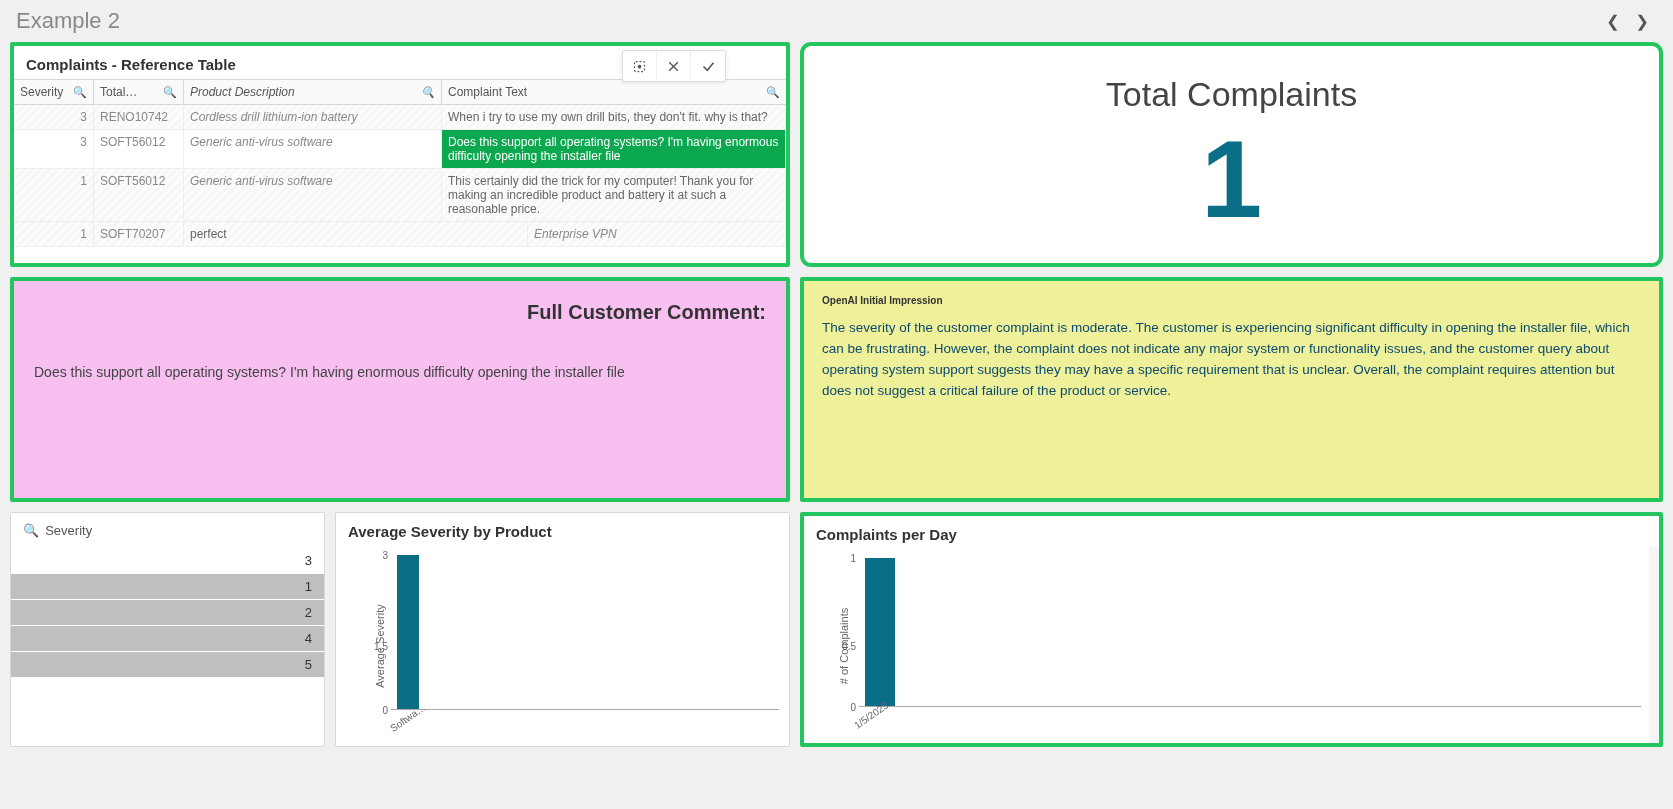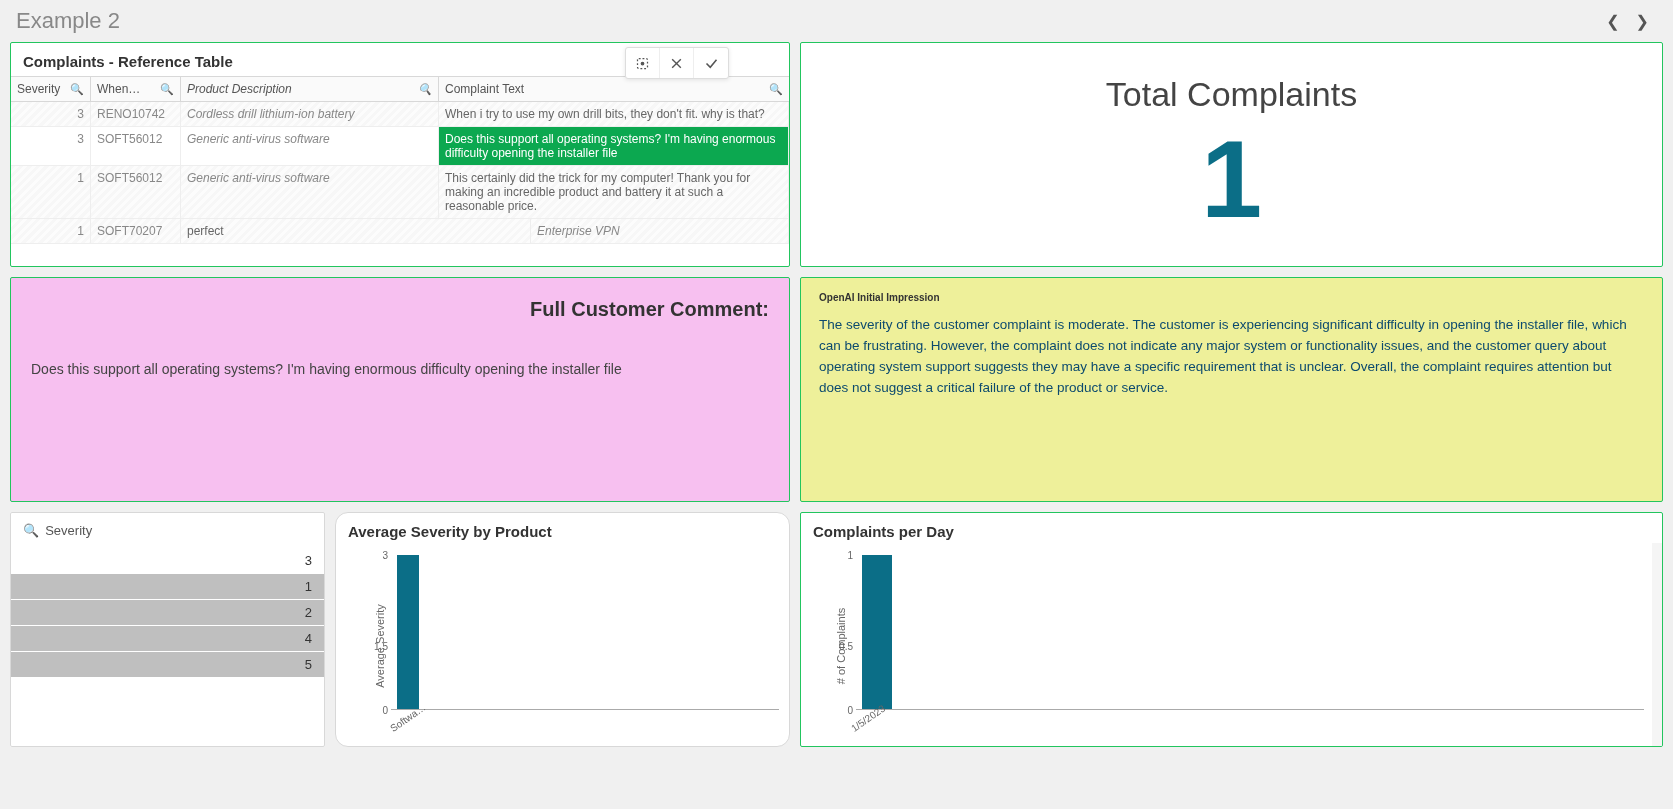--- a/index.html
+++ b/index.html
@@ -26,21 +26,21 @@
   .nav-arrow { cursor: pointer; color: #555; font-size: 16px; }
   .grid {
     display: grid;
     grid-template-columns: 780px 1fr;
     grid-template-rows: 225px 225px 235px;
     gap: 10px;
     padding: 4px 10px 10px 10px;
   }
   .panel {
     background: #fff;
-    border: 1px solid #22c55e;
+    border: 4px solid #22c55e;
     border-radius: 2px;
     position: relative;
     overflow: hidden;
   }
   
   .complaints-panel {
     grid-column: 1;
     grid-row: 1;
   }
   .panel-title {
@@ -101,20 +101,21 @@
   .td.col-text { color: #666; border-right: 1px solid #eee; }
   .td.selected { background: #0ca850; color: #fff; }
   
   .total-panel {
     grid-column: 2;
     grid-row: 1;
     display: flex;
     flex-direction: column;
     align-items: center;
     justify-content: center;
+    border-radius: 11px;
   }
   .total-title { font-size: 34px; color: #444; font-weight: 400; margin-bottom: 10px; }
   .total-value { font-size: 110px; font-weight: 700; color: #0b6e87; line-height: 1; }
   
   .comment-panel {
     grid-column: 1;
     grid-row: 2;
     background: #f7c0f0;
     padding: 20px;
   }
@@ -153,21 +154,21 @@
     font-size: 13px;
     background: #bfbfbf;
     border-bottom: 1px solid #fff;
     cursor: pointer;
   }
   .filter-item.active { background: #fff; }
   .avg-sev-panel {
     flex: 1;
     background: #fff;
     border: 1px solid #d8d8d8;
-    border-radius: 13px;
+    border-radius: 2px;
     position: relative;
   }
   .chart-title { font-size: 15px; font-weight: 600; padding: 10px 12px 2px 12px; }
   .chart-area { position: absolute; top: 38px; left: 0; right: 6px; bottom: 6px; }
   .yaxis-label {
     position: absolute;
     left: 2px;
     top: 50%;
     transform: translateY(-50%) rotate(-90deg);
     transform-origin: center;
@@ -249,21 +250,21 @@
             <polyline points="4 12 10 18 20 6"></polyline>
           </svg>
       </div>
     </div>
     <div class="table-head">
       <div class="th col-sev">
         <span>Severity</span>
         <span class="search-icon">🔍</span>
       </div>
       <div class="th col-prod">
-        <span>When…</span>
+        <span>Total…</span>
         <span class="search-icon">🔍</span>
       </div>
       <div class="th col-desc">
         <span>Product Description</span>
         <span class="search-icon">🔍</span>
       </div>
       <div class="th col-text">
         <span>Complaint Text</span>
         <span class="search-icon">🔍</span>
       </div>

